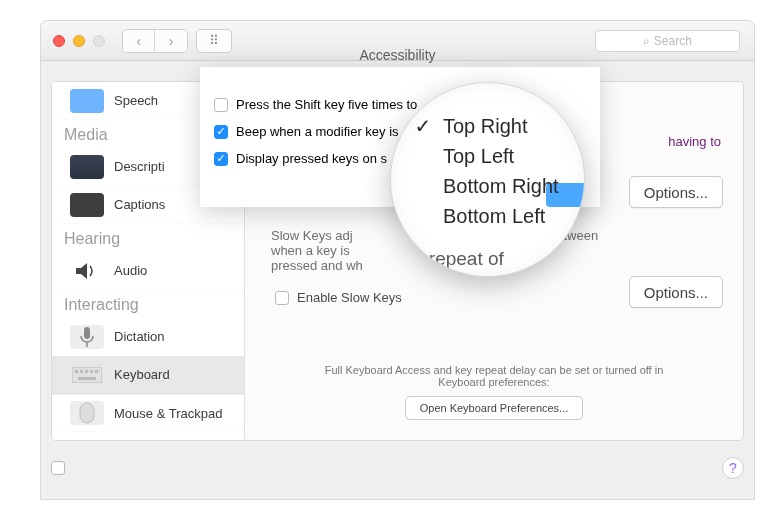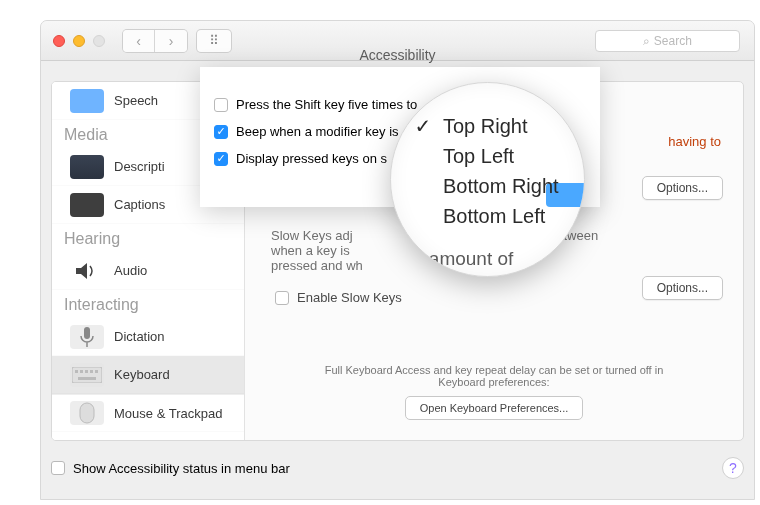--- a/index.html
+++ b/index.html
@@ -90,23 +90,23 @@
     flex:1; position:relative; color:#4a4a4a;
     padding: 8px 18px;
   }
   .chk{ display:flex; align-items:center; gap:8px; margin:12px 0; }
   .chkbox{
     width:14px;height:14px;border:1px solid #b9b9b9;border-radius:3px;background:#fff;
     display:flex;align-items:center;justify-content:center;font-size:11px;color:#fff;
   }
   .chkbox.on{ background:#1f8fff;border-color:#1f8fff; }
   .optbtn{
-    position:absolute; right:20px; height:24px;
+    position:absolute; right:20px; height:32px;
     background:#fff;border:1px solid #c8c8c8;border-radius:5px;
-    padding:0 14px; font-size:12px; color:#444;
+    padding:0 14px; font-size:15px; color:#444;
     display:flex;align-items:center;
     box-shadow:0 1px 1px rgba(0,0,0,.05);
   }
   .slowtext{
     position:absolute; top:146px; left:26px; right:120px;
     color:#707070;
   }
   .footer{
     margin-top:140px; text-align:center; color:#777; font-size:11px;
   }
@@ -269,35 +269,34 @@
         <div class="chkbox"></div>
         <span>Enable Slow Keys</span>
       </div>
       <div class="optbtn" style="top:94px;">
         <span>Options...</span>
       </div>
       <div class="optbtn" style="top:194px;">
         <span>Options...</span>
       </div>
 
-      <span style="position:absolute;top:52px;right:22px;color:#c2410c">having to</span>
+      <span style="position:absolute;top:52px;right:22px;color:#701a75">having to</span>
 
       <div class="footer" style="position:absolute;bottom:20px;left:0;right:0;">
         <div style="white-space:pre-line">Full Keyboard Access and key repeat delay can be set or turned off in
 Keyboard preferences:</div>
         <div class="openbtn">
           <span>Open Keyboard Preferences...</span>
         </div>
       </div>
     </div>
   </div>
 
   <div class="bottombar">
     <div class="chkbox"></div>
-    <span>Show Accessibility status in menu bar</span>
     <div class="helpbtn">
       <span>?</span>
     </div>
   </div>
 </div>
 
 <div class="floatpanel">
   <div class="chk">
     <div class="chkbox"></div>
     <span>Press the Shift key five times to</span>
@@ -326,14 +325,14 @@
     </div>
     <div class="lens-row">
       <span class="chkmark"></span>
       <span>Bottom Right</span>
     </div>
     <div class="lens-row">
       <span class="chkmark"></span>
       <span>Bottom Left</span>
     </div>
   </div>
-  <div class="lens-extra">e amount of</div>
+  <div class="lens-extra">e repeat of</div>
 </div>
 
 </body></html>

